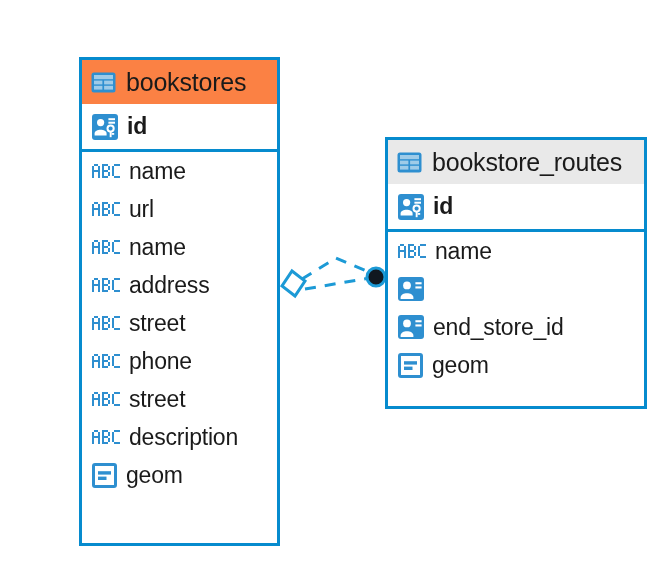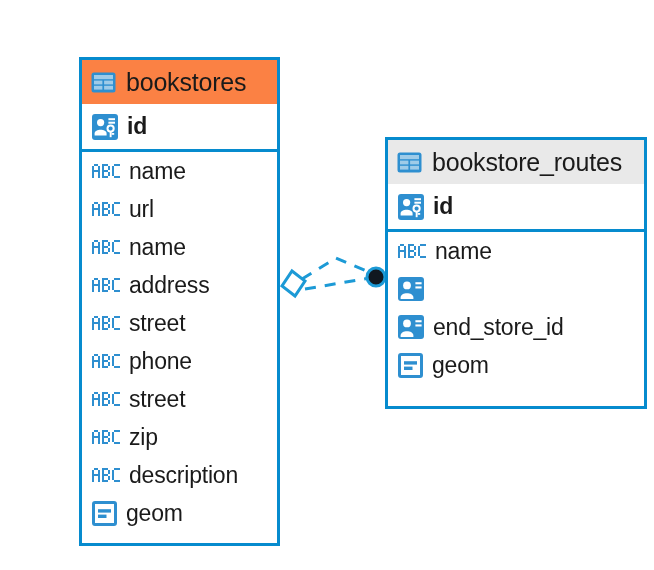--- a/index.html
+++ b/index.html
@@ -284,40 +284,20 @@
             <rect x="16" y="8" width="2" height="4"></rect>
               <rect x="12" y="12" width="4" height="2"></rect>
             <rect x="22" y="0" width="6" height="2"></rect>
               <rect x="20" y="2" width="2" height="10"></rect>
             <rect x="22" y="12" width="6" height="2"></rect>
           </g>
         </svg>
         <span class="field-name">street</span>
       </div>
 
-      <div class="field">
-        <svg class="abc-icon" viewBox="0 0 28 14">
-          <g fill="#2E8FD0">
-            <rect x="0" y="2" width="2" height="12"></rect>
-              <rect x="2" y="0" width="4" height="2"></rect>
-            <rect x="6" y="2" width="2" height="12"></rect>
-              <rect x="2" y="6" width="4" height="2"></rect>
-            <rect x="10" y="0" width="2" height="14"></rect>
-              <rect x="12" y="0" width="4" height="2"></rect>
-            <rect x="16" y="2" width="2" height="4"></rect>
-              <rect x="12" y="6" width="4" height="2"></rect>
-            <rect x="16" y="8" width="2" height="4"></rect>
-              <rect x="12" y="12" width="4" height="2"></rect>
-            <rect x="22" y="0" width="6" height="2"></rect>
-              <rect x="20" y="2" width="2" height="10"></rect>
-            <rect x="22" y="12" width="6" height="2"></rect>
-          </g>
-        </svg>
-        <span class="field-name">zip</span>
-      </div>
 
       <div class="field">
         <svg class="abc-icon" viewBox="0 0 28 14">
           <g fill="#2E8FD0">
             <rect x="0" y="2" width="2" height="12"></rect>
               <rect x="2" y="0" width="4" height="2"></rect>
             <rect x="6" y="2" width="2" height="12"></rect>
               <rect x="2" y="6" width="4" height="2"></rect>
             <rect x="10" y="0" width="2" height="14"></rect>
               <rect x="12" y="0" width="4" height="2"></rect>

